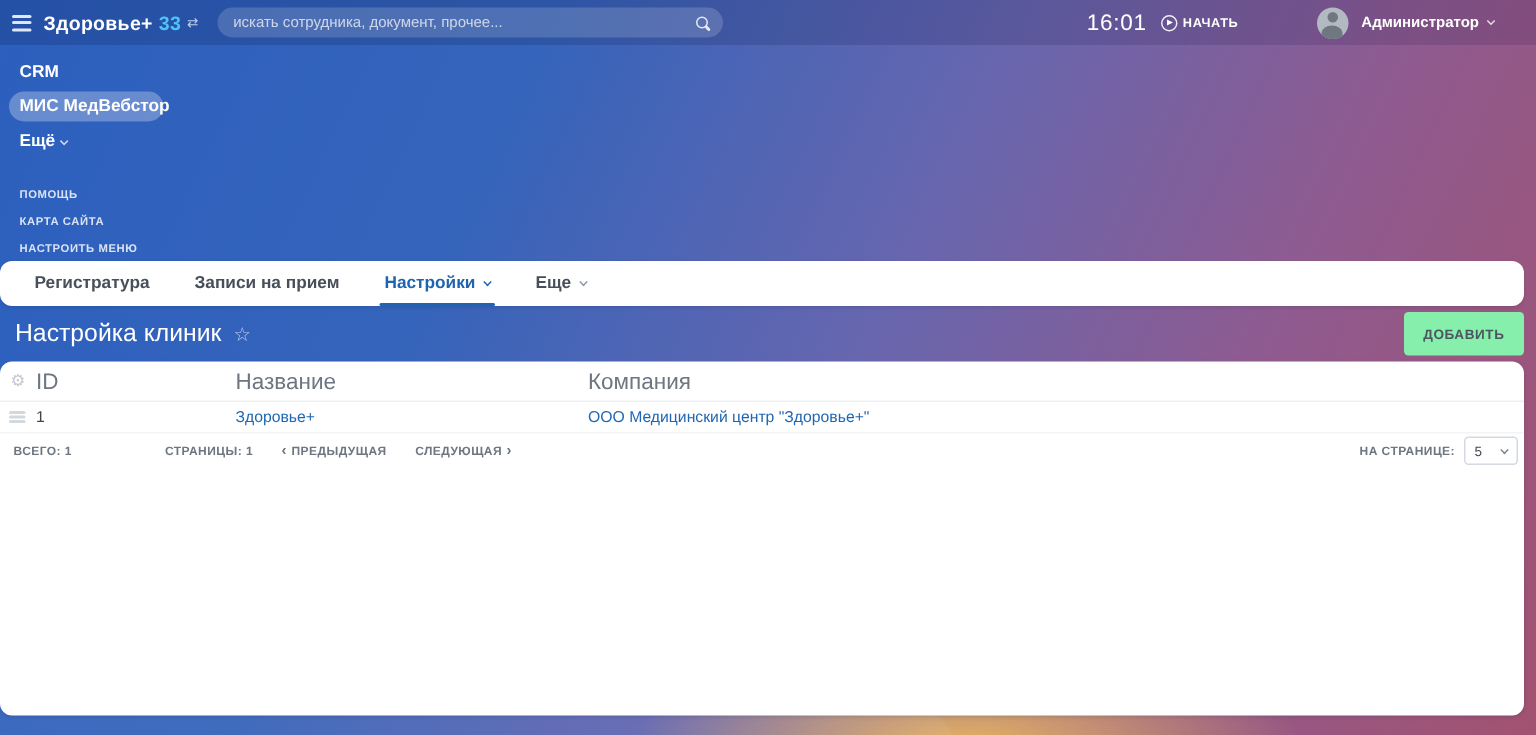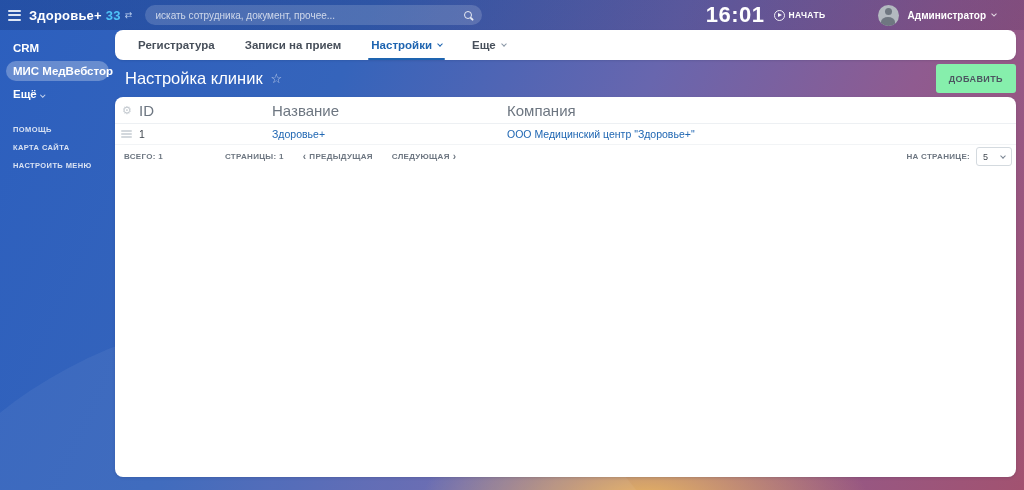--- a/index.html
+++ b/index.html
@@ -31,35 +31,35 @@
     background:rgba(255,255,255,.16); display:flex; align-items:center; padding:0 10px;justify-content:flex-end;
   }
   .search input {
     flex:1; background:transparent; border:none; outline:none;
     font-size:10px; color:#fff; font-family:"Liberation Sans", sans-serif;
   }
   .search input::placeholder { color:rgba(255,255,255,.72); }
   .mag { width:8px; height:8px; border:1.5px solid rgba(255,255,255,.85); border-radius:50%; position:relative; flex-shrink:0; }
   .mag::after { content:""; position:absolute; width:4px; height:1.5px; background:rgba(255,255,255,.85); transform:rotate(45deg); right:-3px; bottom:-1px; border-radius:1px; }
   .tb-spacer { flex:1; }
-  .time { font-size:22px; font-weight:700; color:#fff; margin-right:9px; letter-spacing:.5px; cursor:pointer; }
+  .time { font-size:15px; font-weight:400; color:#fff; margin-right:9px; letter-spacing:.5px; cursor:pointer; }
   .start { display:flex; align-items:center; gap:4px; margin-right:52px; cursor:pointer;
            font-size:8.5px; font-weight:700; color:#fff; letter-spacing:.4px; }
   .play { width:11px; height:11px; border:1px solid rgba(255,255,255,.9); border-radius:50%; position:relative; flex-shrink:0; }
   .play::after { content:""; position:absolute; left:3.5px; top:2.5px;
     border-left:4px solid #fff; border-top:2px solid transparent; border-bottom:2px solid transparent; }
   .user { display:flex; align-items:center; cursor:pointer; }
   .avatar { width:21px; height:21px; border-radius:50%; background:#b3b9c0; position:relative; overflow:hidden; flex-shrink:0; }
   .avatar::before { content:""; position:absolute; top:3.5px; left:7px; width:7px; height:7px; border-radius:50%; background:#6f7781; }
   .avatar::after  { content:""; position:absolute; top:12px; left:3.5px; width:14px; height:10px; border-radius:50% 50% 0 0; background:#6f7781; }
   .user .uname { margin-left:9px; font-size:10px; font-weight:700; color:#fff; }
   .chev { display:inline-block; width:4px; height:4px; border-right:1.5px solid currentColor; border-bottom:1.5px solid currentColor; transform:rotate(45deg); }
   .user .chev { margin-left:6px; color:rgba(255,255,255,.8); margin-top:-2px; }
   
-  .app { position:absolute; top:30px; left:0; right:0; bottom:0; display:flex; }
+  .app { position:absolute; top:30px; left:0; right:0; bottom:0; display:flex;flex-direction:column; }
   .sidebar { width:115px; flex-shrink:0; padding-top:8px; }
   .side-row { padding:0 6px; margin-bottom:3px; }
   .side-item { display:inline-block; max-width:103px; padding:4px 7px; border-radius:14px;
                font-size:11.5px; font-weight:700; color:#fff; cursor:pointer; white-space:nowrap; }
   .side-item.active { background:rgba(255,255,255,.28); }
   .side-item .chev { width:3.5px; height:3.5px; border-width:1.5px; color:rgba(255,255,255,.75); margin-left:4px; margin-bottom:2px; }
   .side-footer { margin-top:16px; }
   .side-flink { display:block; padding:4.5px 13px; font-size:7.5px; font-weight:700;
                 letter-spacing:.4px; color:rgba(255,255,255,.82); cursor:pointer; white-space:nowrap; }
   .main { flex:1; display:flex; flex-direction:column; margin-right:8px; min-width:0; }

